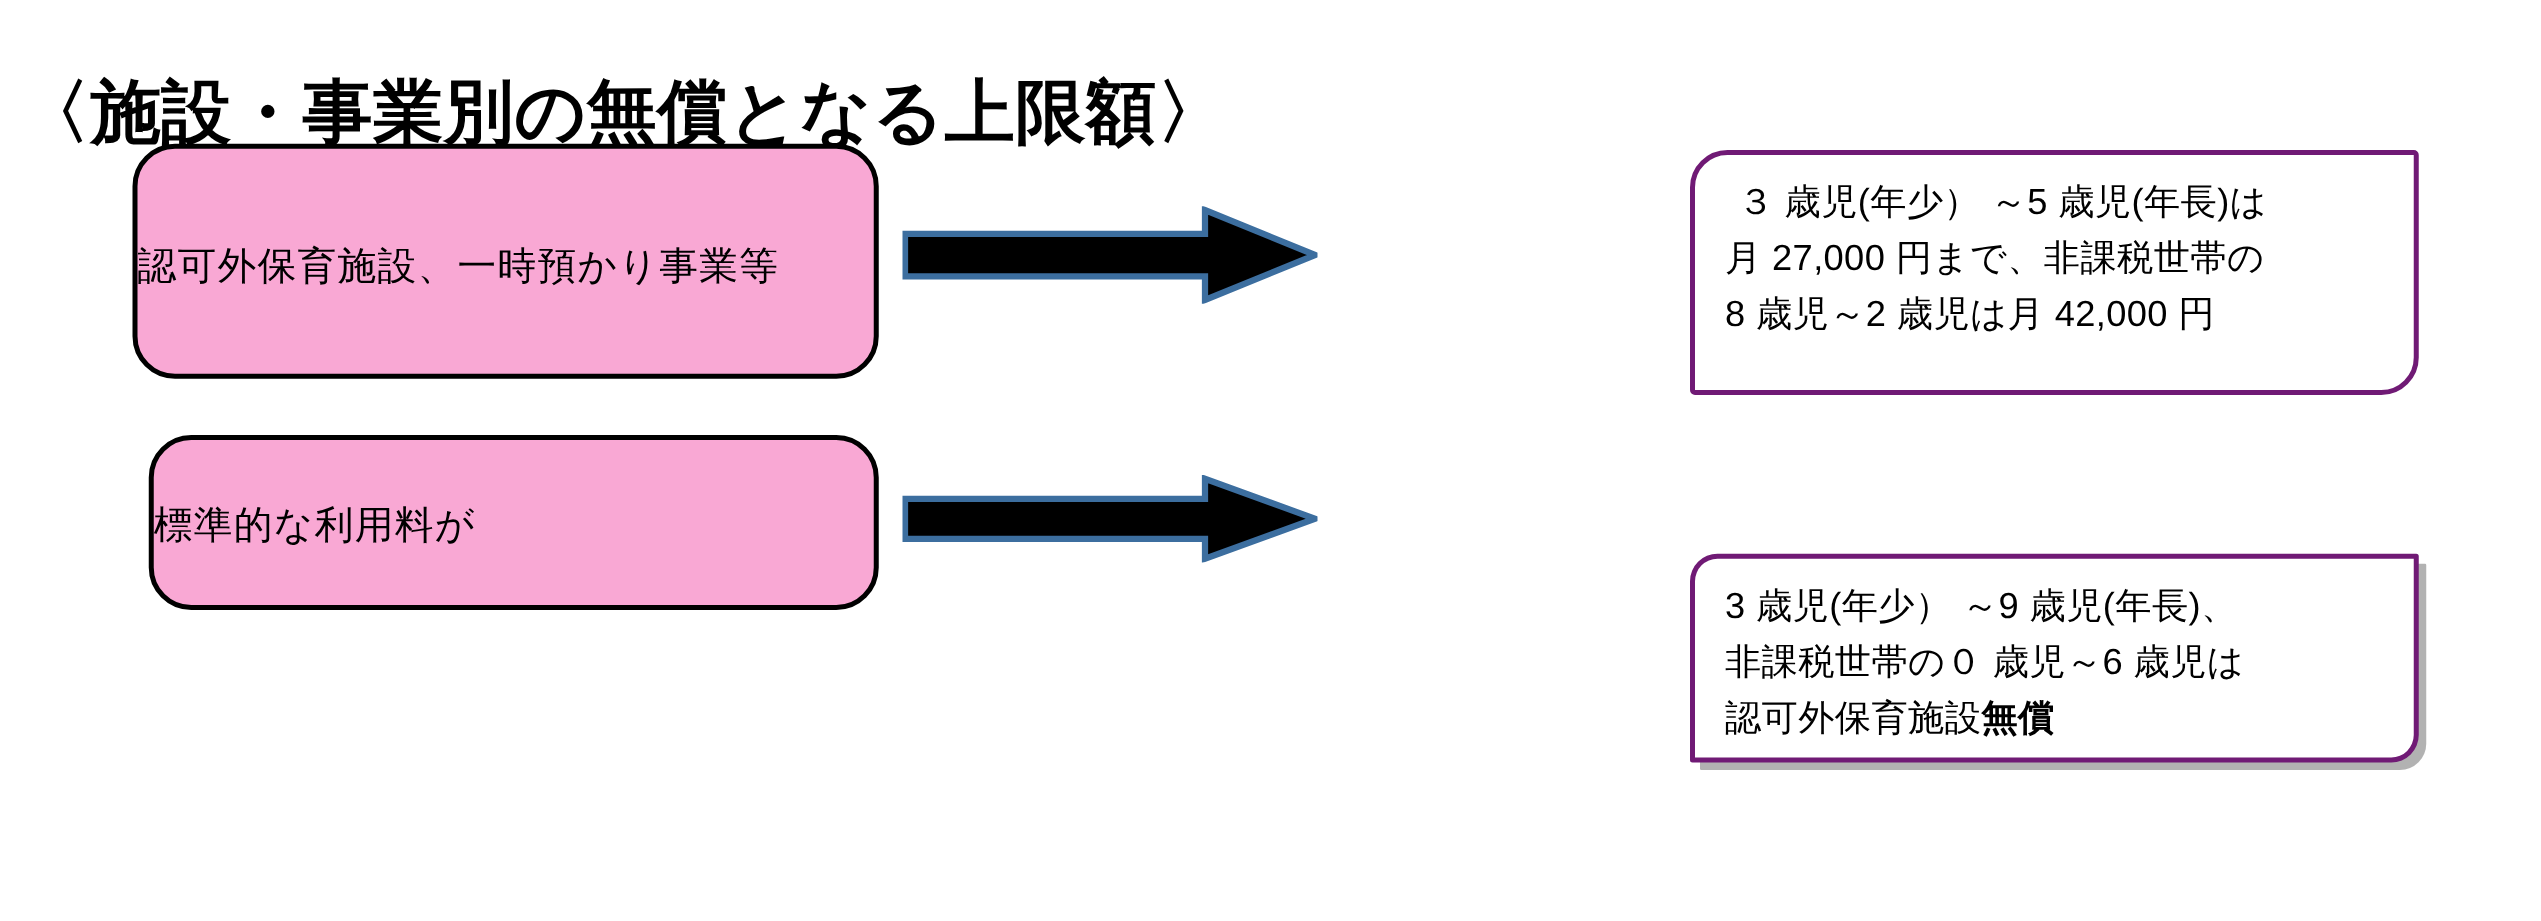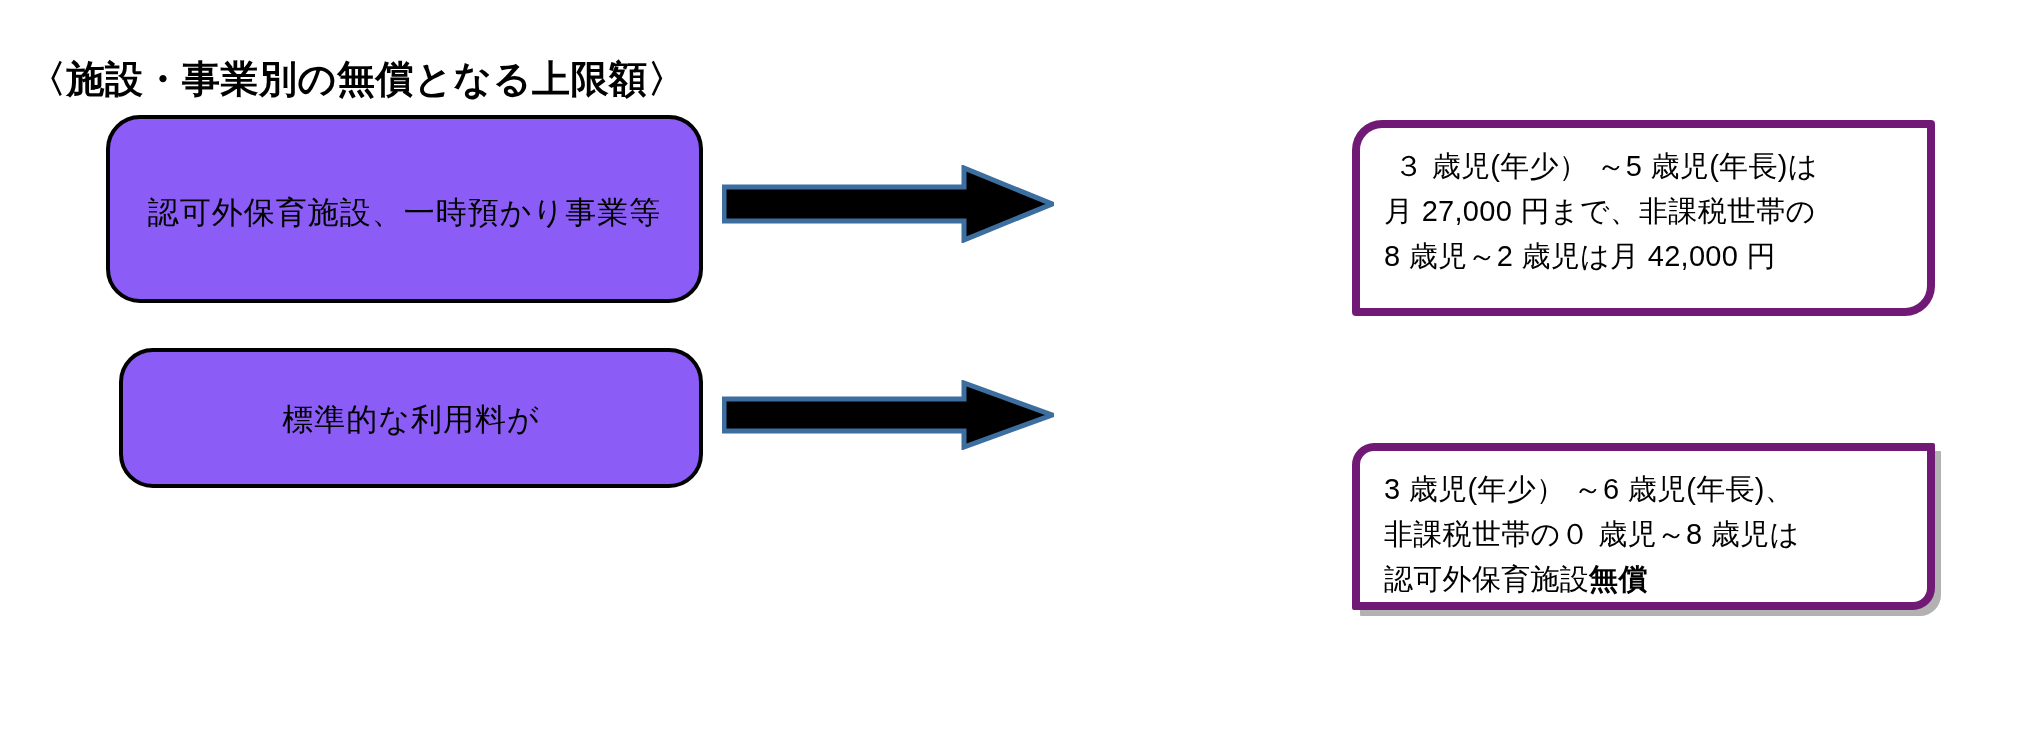--- a/index.html
+++ b/index.html
@@ -17,39 +17,38 @@
   }
 
   #page-root {
     position: absolute;
     inset: 0;
   }
 
   
   .page-title {
     position: absolute;
-    left: 28px;
+    left: 16px;
     top: 58px;
-    font-size: 38px;
+    font-size: 56px;
     font-weight: bold;
     letter-spacing: 0.5px;
     white-space: nowrap;
     line-height: 1.15;
   }
 
   
   .left-box {
     position: absolute;
     border: 4px solid #000000;
     border-radius: 34px;
-    background: #8b5cf6;
+    background: #f9a8d4;
     box-sizing: border-box;
     display: flex;
     align-items: center;
-    justify-content: center;
   }
   .left-box .box-text {
     font-size: 31px;
     letter-spacing: 1px;
     white-space: nowrap;
     line-height: 1.2;
   }
   #left-box-1 {
     left: 106px;
     top: 115px;
@@ -89,21 +88,21 @@
   }
   .arrow svg {
     display: block;
     width: 100%;
     height: 100%;
   }
 
   
   .right-box {
     position: absolute;
-    border: 8px solid #701a75;
+    border: 4px solid #701a75;
     background: #ffffff;
     box-sizing: border-box;
     padding: 16px 22px 14px 24px;
   }
   #right-box-1 {
     left: 1352px;
     top: 120px;
     width: 583px;
     height: 196px;
     border-radius: 30px 4px 30px 4px;
@@ -163,23 +162,23 @@
   </div>
 
   <div class="arrow" id="arrow-2">
     <svg viewBox="0 0 332 70" preserveAspectRatio="none">
       <polygon points="2,19 242,19 242,3 330,35 242,67 242,51 2,51" fill="#000000" stroke="#3C6E9F" stroke-width="5" stroke-linejoin="miter"></polygon>
     </svg>
   </div>
 
   <div class="right-box" id="right-box-2">
     <div class="line">
-      <span>3 歳児(年少） ～6 歳児(年長)、</span><b></b>
+      <span>3 歳児(年少） ～9 歳児(年長)、</span><b></b>
     </div>
     <div class="line">
-      <span>非課税世帯の０ 歳児～8 歳児は</span><b></b>
+      <span>非課税世帯の０ 歳児～6 歳児は</span><b></b>
     </div>
     <div class="line">
       <span>認可外保育施設</span><b>無償</b>
     </div>
   </div>
 
 </div>
 
 </body></html>

